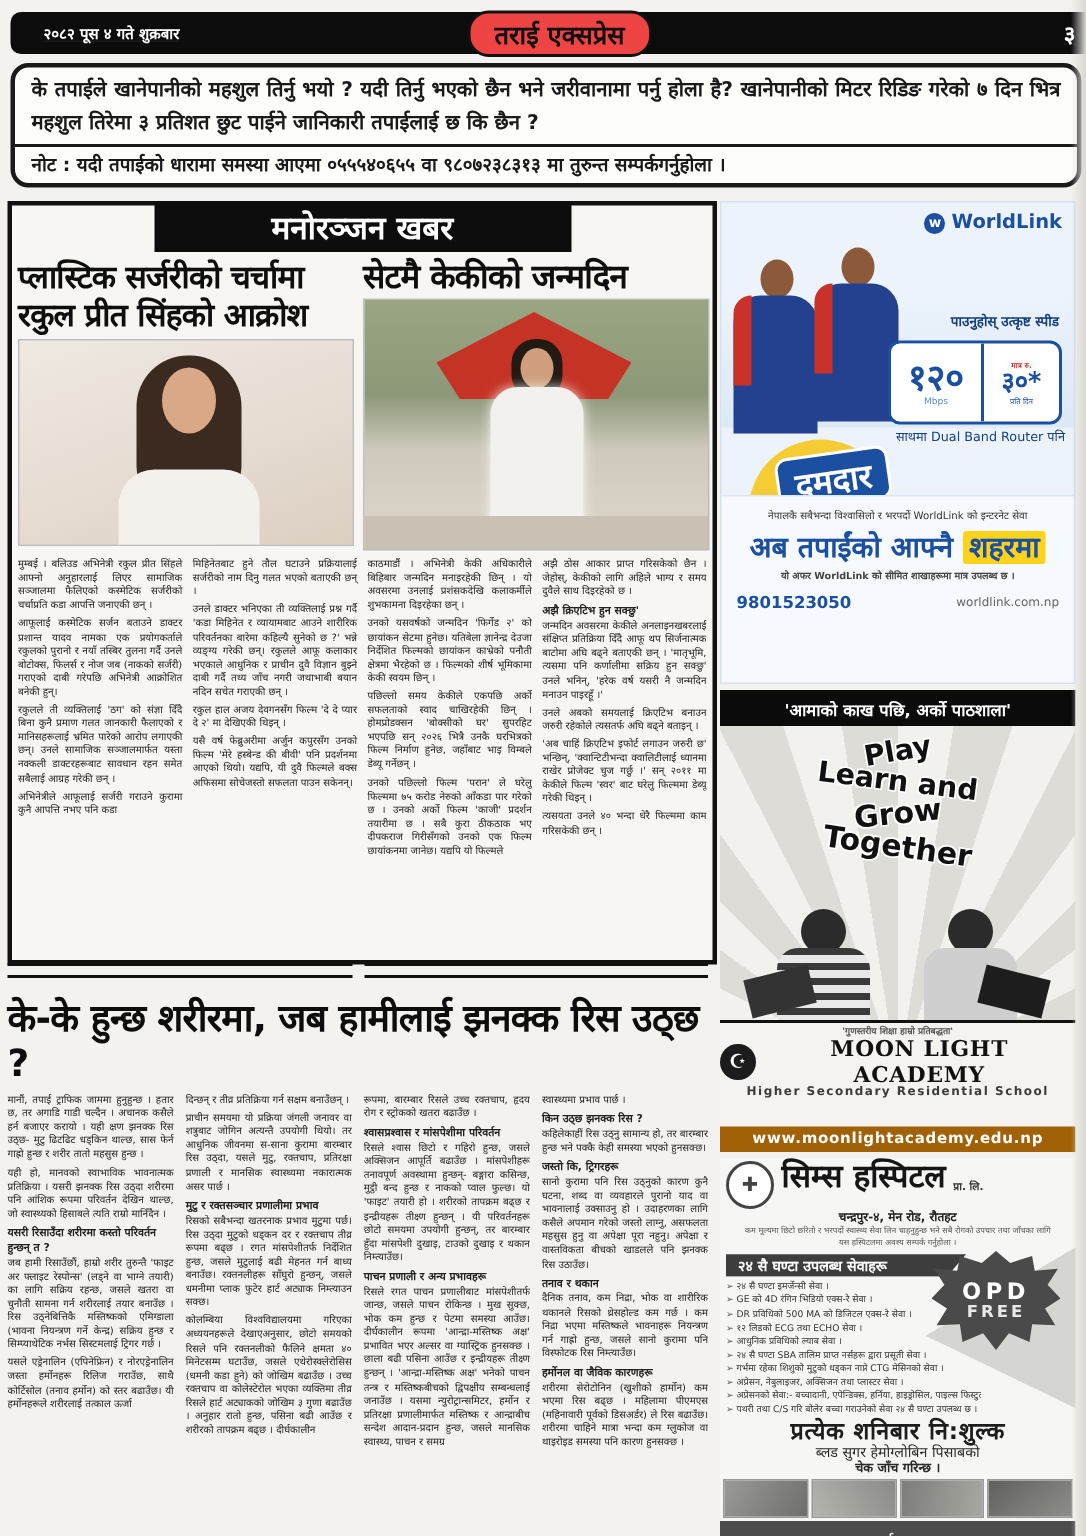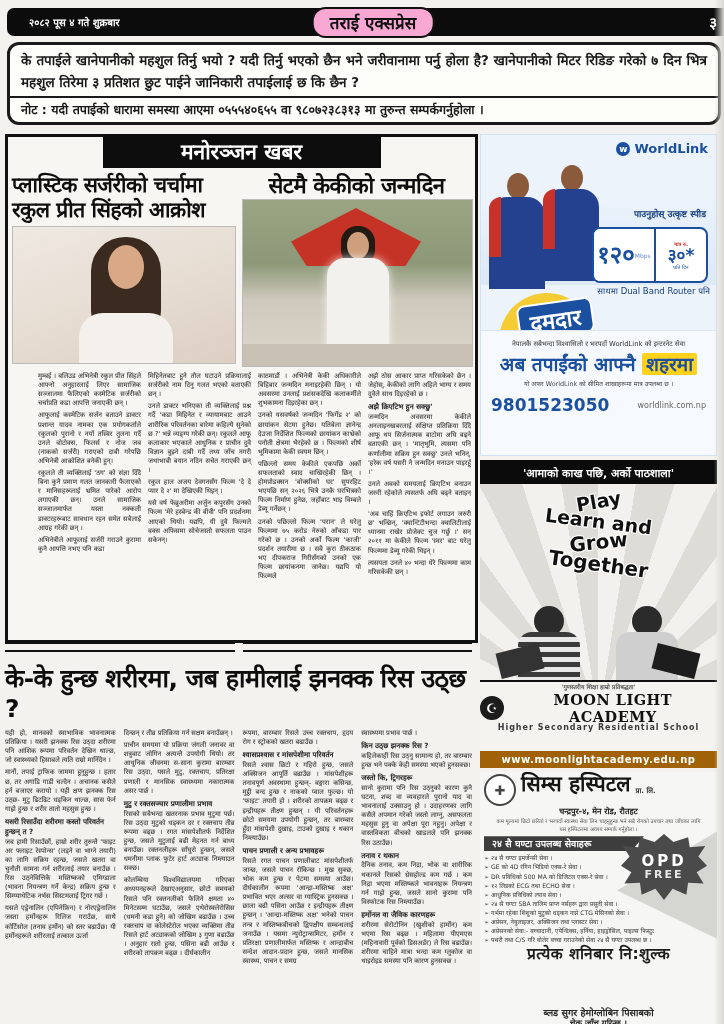--- a/index.html
+++ b/index.html
@@ -2,52 +2,52 @@
 <html><head>
 <meta charset="utf-8">
 <style>
   html,body{margin:0;padding:0;}
   #page{position:relative;width:724px;height:1024px;background:#f3f2ee;font-family:"DejaVu Sans",sans-serif;overflow:hidden;color:#1a1a1a;}
   #page::after{content:"";position:absolute;top:0;right:0;width:10px;height:100%;background:linear-gradient(to left,#d9d8d2,rgba(217,216,210,0));pointer-events:none;}
 
   
   .topbar{position:absolute;left:7px;top:8px;width:688px;height:28px;background:#0c0c0c;border-radius:7px;display:flex;align-items:center;padding:0 22px;text-decoration:underline;}
   .topbar .date{color:#fff;font-size:10px;font-weight:bold;}
-  .masthead{position:absolute;left:50%;transform:translateX(-50%);background:#f9a8d4;border:2px solid #111;border-radius:14px;padding:2px 16px;font-size:17px;font-weight:bold;color:#111;white-space:nowrap;}
+  .masthead{position:absolute;left:50%;transform:translateX(-50%);background:#ef4444;border:2px solid #111;border-radius:14px;padding:2px 16px;font-size:17px;font-weight:bold;color:#111;white-space:nowrap;}
   .pageno{margin-left:auto;color:#fff;font-size:15px;font-weight:bold;}
 
   
   .notice{position:absolute;left:7px;top:42px;width:686px;background:#fdfdfa;border:3px solid #1a1a1a;border-radius:12px;padding:5px 11px 3px;}
   .notice .main{font-size:13.5px;font-weight:bold;line-height:1.6;text-align:justify;}
   .notice .note{border-top:2px solid #1a1a1a;margin:3px -11px 0;padding:3px 11px 1px;font-size:12.5px;font-weight:bold;}
 
   
   .secpill{background:#0d0d0d;color:#fff;font-weight:bold;display:flex;align-items:center;justify-content:center;}
   .ent-box{position:absolute;left:5px;top:134px;width:467px;height:503px;border:3px solid #111;background:#f7f6f2;}
   .ent-pill{position:absolute;top:-3px;left:50%;transform:translateX(-50%);width:278px;height:34px;font-size:21px;}
   .ent-inner{position:absolute;top:34px;left:0;right:0;bottom:0;padding:2px 4px;overflow:hidden;}
   .head-row{display:flex;gap:6px;}
   .hcol-l{width:224px;} .hcol-r{flex:1;}
   .hl{font-weight:bold;font-size:21px;line-height:1.18;color:#0e0e0e;letter-spacing:-0.5px;}
-  .hl.right{font-size:22px;white-space:nowrap;text-align:center;}
+  .hl.right{font-size:22px;white-space:nowrap;}
 
   
   .photo{position:relative;overflow:hidden;border:1px solid #bbb;}
   .ph-rakul{width:222px;height:136px;margin-top:3px;background:linear-gradient(160deg,#efe9e2,#e6dcd2 55%,#dccfc2);}
   .ph-rakul .hair{position:absolute;left:78px;top:10px;width:70px;height:96px;border-radius:34px 34px 22px 22px;background:#3b2a20;}
   .ph-rakul .face{position:absolute;left:95px;top:18px;width:36px;height:44px;border-radius:50%;background:#d9a886;}
   .ph-rakul .dress{position:absolute;left:66px;top:86px;width:94px;height:60px;border-radius:24px 24px 0 0;background:#f4f1ec;}
   .ph-keki{width:100%;height:166px;background:linear-gradient(#9aa583,#8c9877 38%,#cfc9bd 60%,#ded8cc);}
   .ph-keki .canopy{position:absolute;left:48px;top:8px;width:130px;height:58px;background:#c53326;clip-path:polygon(50% 0,100% 58%,88% 100%,12% 100%,0 58%);}
   .ph-keki .hairk{position:absolute;left:98px;top:26px;width:34px;height:40px;border-radius:16px;background:#241a14;}
   .ph-keki .facek{position:absolute;left:104px;top:32px;width:22px;height:27px;border-radius:50%;background:#cf9e7c;}
   .ph-keki .sari{position:absolute;left:84px;top:58px;width:62px;height:108px;border-radius:18px 18px 0 0;background:#f3f1ee;box-shadow:0 0 8px rgba(255,255,255,.8);}
   .ph-keki .ground{position:absolute;left:0;bottom:0;width:100%;height:22px;background:#c9c2b4;}
 
-  .body-cols{display:flex;gap:7px;margin-top:5px;height:258px;overflow:hidden;margin-left:26px;}
+  .body-cols{display:flex;gap:7px;margin-top:5px;height:258px;overflow:hidden;}
   .ncol{flex:1;font-size:6.7px;line-height:1.36;color:#222;}
   .ncol p{margin:0 0 3px;text-align:justify;}
   .ncol .sub{font-weight:bold;font-size:7.2px;margin:1px 0;}
 
   
   .health{position:absolute;left:5px;top:642px;width:467px;height:382px;}
   .h-head{display:flex;align-items:center;gap:8px;}
   .dblrule{flex:1;height:6px;border-top:2.5px solid #111;border-bottom:2.5px solid #111;}
   .h-pill{width:186px;height:40px;font-size:22px;}
   .h-line{font-size:25px;font-weight:bold;margin:8px 0 6px;letter-spacing:-0.5px;color:#0d0d0d;}
@@ -61,39 +61,39 @@
   .wl-logo{position:absolute;top:6px;right:8px;display:flex;align-items:center;gap:4px;font-size:13px;font-weight:bold;color:#1b4fa0;}
   .wl-globe{width:14px;height:14px;border-radius:50%;background:#1b4fa0;color:#fff;font-size:9px;display:flex;align-items:center;justify-content:center;}
   .skyline{position:absolute;top:60px;left:0;width:100%;height:90px;background:linear-gradient(rgba(226,236,248,0),#dce9f7);}
   .player{position:absolute;width:58px;}
   .p1{left:8px;top:38px;} .p2{left:62px;top:30px;}
   .player .head{width:22px;height:26px;border-radius:50%;background:#8a5a3b;margin:0 auto;}
   .player .jersey{width:56px;height:92px;border-radius:18px 18px 0 0;background:#24418f;margin-top:-2px;position:relative;}
   .player .jersey::before{content:"";position:absolute;left:0;top:0;width:12px;height:60px;background:#c8322b;border-radius:12px 0 0 0;}
   .wl-tag{position:absolute;top:72px;right:10px;font-size:9px;font-weight:bold;color:#15407e;}
   .speedbox{position:absolute;top:92px;right:8px;width:112px;height:52px;background:#fff;border:2px solid #1b4fa0;border-radius:8px;display:flex;overflow:hidden;}
-  .spd-l{flex:1.2;background:#fff;color:#1b4fa0;display:flex;flex-direction:row;align-items:center;justify-content:center;}
+  .spd-l{flex:1.2;background:#fff;color:#1b4fa0;display:flex;flex-direction:column;align-items:center;justify-content:center;}
   .spd-l .v{font-size:24px;font-weight:bold;line-height:1;}
   .spd-l .u{font-size:6px;color:#5b8ac9;}
   .spd-r{flex:1;border-left:2px solid #1b4fa0;display:flex;flex-direction:column;align-items:center;justify-content:center;color:#1b4fa0;}
   .spd-r .t{font-size:5px;color:#c8322b;font-weight:bold;}
   .spd-r .v{font-size:17px;font-weight:bold;line-height:1;}
   .spd-r .b{font-size:5px;}
   .sun{position:absolute;left:18px;top:158px;width:96px;height:96px;border-radius:50%;background:#f6c81d;opacity:.9;}
   .pack{position:absolute;left:2px;top:166px;transform:rotate(-8deg);text-align:center;width:150px;}
   .pack .d{display:inline-block;background:#1b4fa0;color:#fff;font-size:22px;font-weight:bold;padding:1px 10px;border-radius:8px;border:2px solid #fff;}
   .pack .p{font-size:30px;font-weight:bold;color:#fff;letter-spacing:1px;text-shadow:-2px -2px 0 #1b4fa0,2px -2px 0 #1b4fa0,-2px 2px 0 #1b4fa0,2px 2px 0 #1b4fa0,0 3px 0 #16386e;}
   .router{position:absolute;top:150px;right:6px;font-size:8.5px;font-weight:normal;color:#15407e;}
   .wl-low{position:absolute;left:0;bottom:0;width:100%;height:116px;background:#f6fafe;border-top:1px solid #dbe7f5;text-align:center;padding-top:8px;}
   .trust{font-size:6.8px;font-weight:normal;color:#333;}
   .bigline{font-size:19px;font-weight:bold;color:#1b4fa0;margin:3px 0 2px;}
   .bigline .yl{background:#ffd21c;padding:0 4px;border-radius:2px;}
-  .offer{font-size:6.4px;color:#444;font-weight:normal;}
+  .offer{font-size:6.4px;color:#444;font-weight:bold;}
   .wl-contact{display:flex;align-items:center;justify-content:space-between;padding:7px 10px 0;}
-  .wl-phone{font-size:17px;font-weight:bold;color:#1b4fa0;}
+  .wl-phone{font-size:11px;font-weight:bold;color:#1b4fa0;}
   .wl-site{font-size:8px;color:#666;}
 
   
   .ml{position:relative;margin-top:4px;height:308px;background:#e9e8e4;overflow:hidden;}
   .ml-banner{height:24px;background:#0b0b0b;color:#fff;display:flex;align-items:center;justify-content:center;font-size:11px;font-weight:bold;}
   .rays{position:absolute;top:24px;left:0;width:100%;height:196px;background:repeating-conic-gradient(from 0deg at 50% 120%,#f2f1ed 0 9deg,#dddcd6 9deg 18deg);}
   .slogan{position:absolute;top:30px;left:0;width:100%;text-align:center;}
   .slogan div{font-weight:bold;color:#111;text-shadow:-1px -1px 0 #fff,1px -1px 0 #fff,-1px 1px 0 #fff,1px 1px 0 #fff;}
   .sl1{font-size:19px;transform:rotate(-10deg);}
   .sl2{font-size:19px;transform:rotate(7deg);margin-top:-2px;}
@@ -129,21 +129,21 @@
   .sims-intro{text-align:center;font-size:5.4px;color:#555;line-height:1.5;padding:1px 16px;}
   .sims-banner{position:relative;margin:2px 0 2px 4px;width:152px;height:15px;background:#3d3d3d;color:#fff;font-size:9.5px;font-weight:bold;display:flex;align-items:center;padding-left:8px;clip-path:polygon(0 0,100% 0,92% 100%,0 100%);}
   .sims-list{list-style:none;margin:0;padding:0 4px;width:170px;}
   .sims-list li{font-size:6.1px;line-height:1.5;color:#333;white-space:nowrap;overflow:hidden;}
   .sims-list li::before{content:"➢ ";color:#555;}
   .opd{position:absolute;top:62px;right:10px;width:86px;height:66px;background:#4a4a4a;clip-path:polygon(50% 0,61% 12%,78% 5%,80% 20%,98% 18%,90% 34%,100% 48%,88% 58%,96% 75%,78% 74%,76% 92%,60% 83%,50% 100%,40% 83%,24% 92%,22% 74%,4% 75%,12% 58%,0 48%,10% 34%,2% 18%,20% 20%,22% 5%,39% 12%);display:flex;flex-direction:column;align-items:center;justify-content:center;}
   .opd .t1{font-size:15px;font-weight:bold;color:#fff;letter-spacing:3px;line-height:1;}
   .opd .t2{font-size:11px;font-weight:bold;color:#e8e8e8;letter-spacing:2px;line-height:1;}
   .sat{text-align:center;margin-top:1px;}
   .sat .s1{font-size:15.5px;font-weight:bold;color:#1d1d1d;letter-spacing:0.5px;line-height:1.1;}
-  .sat .s2{font-size:9.5px;font-weight:bold;color:#2a2a2a;line-height:1.2;margin-top:44px;}
+  .sat .s2{font-size:9.5px;font-weight:normal;color:#2a2a2a;line-height:1.2;}
   .sat .s3{font-size:8.5px;font-weight:bold;color:#2a2a2a;line-height:1.2;}
   .strip{display:flex;gap:2px;padding:2px 2px;}
   .strip div{flex:1;height:24px;border:1px solid #999;}
   .sc1{background:linear-gradient(120deg,#9a9a96,#6e6e6a);}
   .sc2{background:linear-gradient(60deg,#b5b5b0,#8a8a86);}
   .sc3{background:linear-gradient(100deg,#7d7d79,#a8a8a3);}
   .sc4{background:linear-gradient(140deg,#5f5f5c,#8f8f8a);}
   .sims-contact{background:#4c4c4c;text-align:center;padding:1px 0 2px;}
   .sims-contact .cl{font-size:9px;font-weight:bold;color:#eee;}
 </style>
@@ -218,22 +218,22 @@
   </div>
 
   <div class="health">
     <div class="h-head">
       <div class="dblrule"></div>
       <div class="dblrule"></div>
     </div>
     <div class="h-line">के-के हुन्छ शरीरमा, जब हामीलाई झनक्क रिस उठ्छ ?</div>
     <div class="h-cols">
       <div class="ncol">
+        <p>मानौं, तपाई ट्राफिक जाममा हुनुहुन्छ । हतार छ, तर अगाडि गाडी चल्दैन । अचानक कसैले हर्न बजाएर करायो । यही क्षण झनक्क रिस उठ्छ- मुटु ढिटढिट धड्किन थाल्छ, सास फेर्न गाह्रो हुन्छ र शरीर तातो महसुस हुन्छ ।</p>
         <p>यही हो, मानवको स्वाभाविक भावनात्मक प्रतिक्रिया । यसरी झनक्क रिस उठ्दा शरीरमा पनि आंशिक रूपमा परिवर्तन देखिन थाल्छ, जो स्वास्थ्यको हिसाबले त्यति राम्रो मानिँदैन ।</p>
-        <p>मानौं, तपाई ट्राफिक जाममा हुनुहुन्छ । हतार छ, तर अगाडि गाडी चल्दैन । अचानक कसैले हर्न बजाएर करायो । यही क्षण झनक्क रिस उठ्छ- मुटु ढिटढिट धड्किन थाल्छ, सास फेर्न गाह्रो हुन्छ र शरीर तातो महसुस हुन्छ ।</p>
         <div class="sub">यसरी रिसाउँदा शरीरमा कस्तो परिवर्तन हुन्छन् त ?</div>
         <p>जब हामी रिसाउँछौं, हाम्रो शरीर तुरुन्तै 'फाइट अर फ्लाइट रेस्पोन्स' (लड्ने वा भाग्ने तयारी) का लागि सक्रिय रहन्छ, जसले खतरा वा चुनौती सामना गर्न शरीरलाई तयार बनाउँछ । रिस उठ्नेबित्तिकै मस्तिष्कको एमिग्डाला (भावना नियन्त्रण गर्ने केन्द्र) सक्रिय हुन्छ र सिम्प्याथेटिक नर्भस सिस्टमलाई ट्रिगर गर्छ ।</p>
         <p>यसले एड्रेनालिन (एपिनेफ्रिन) र नोरएड्रेनालिन जस्ता हर्मोनहरू रिलिज गराउँछ, साथै कोर्टिसोल (तनाव हर्मोन) को स्तर बढाउँछ। यी हर्मोनहरूले शरीरलाई तत्काल ऊर्जा</p>
       </div>
       <div class="ncol">
         <p>दिन्छन् र तीव्र प्रतिक्रिया गर्न सक्षम बनाउँछन् ।</p>
         <p>प्राचीन समयमा यो प्रक्रिया जंगली जनावर वा शत्रुबाट जोगिन अत्यन्तै उपयोगी थियो। तर आधुनिक जीवनमा स-साना कुरामा बारम्बार रिस उठ्दा, यसले मुटु, रक्तचाप, प्रतिरक्षा प्रणाली र मानसिक स्वास्थ्यमा नकारात्मक असर पार्छ ।</p>
         <div class="sub">मुटु र रक्तसञ्चार प्रणालीमा प्रभाव</div>
         <p>रिसको सबैभन्दा खतरनाक प्रभाव मुटुमा पर्छ। रिस उठ्दा मुटुको धड्कन दर र रक्तचाप तीव्र रूपमा बढ्छ । रगत मांसपेशीतर्फ निर्देशित हुन्छ, जसले मुटुलाई बढी मेहनत गर्न बाध्य बनाउँछ। रक्तनलीहरू साँघुरो हुन्छन्, जसले धमनीमा प्लाक फुटेर हार्ट अट्याक निम्त्याउन सक्छ।</p>
         <p>कोलम्बिया विश्वविद्यालयमा गरिएका अध्ययनहरूले देखाएअनुसार, छोटो समयको रिसले पनि रक्तनलीको फैलिने क्षमता ४० मिनेटसम्म घटाउँछ, जसले एथेरोस्क्लेरोसिस (धमनी कडा हुने) को जोखिम बढाउँछ । उच्च रक्तचाप वा कोलेस्टेरोल भएका व्यक्तिमा तीव्र रिसले हार्ट अट्याकको जोखिम ३ गुणा बढाउँछ । अनुहार रातो हुन्छ, पसिना बढी आउँछ र शरीरको तापक्रम बढ्छ । दीर्घकालीन</p>

